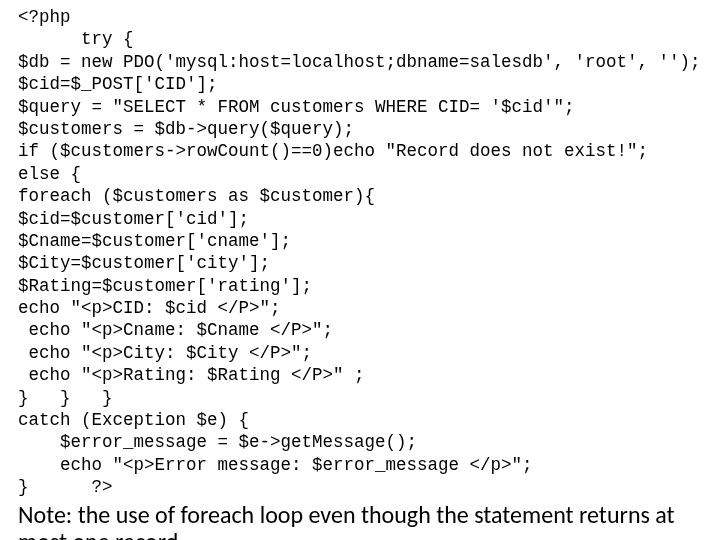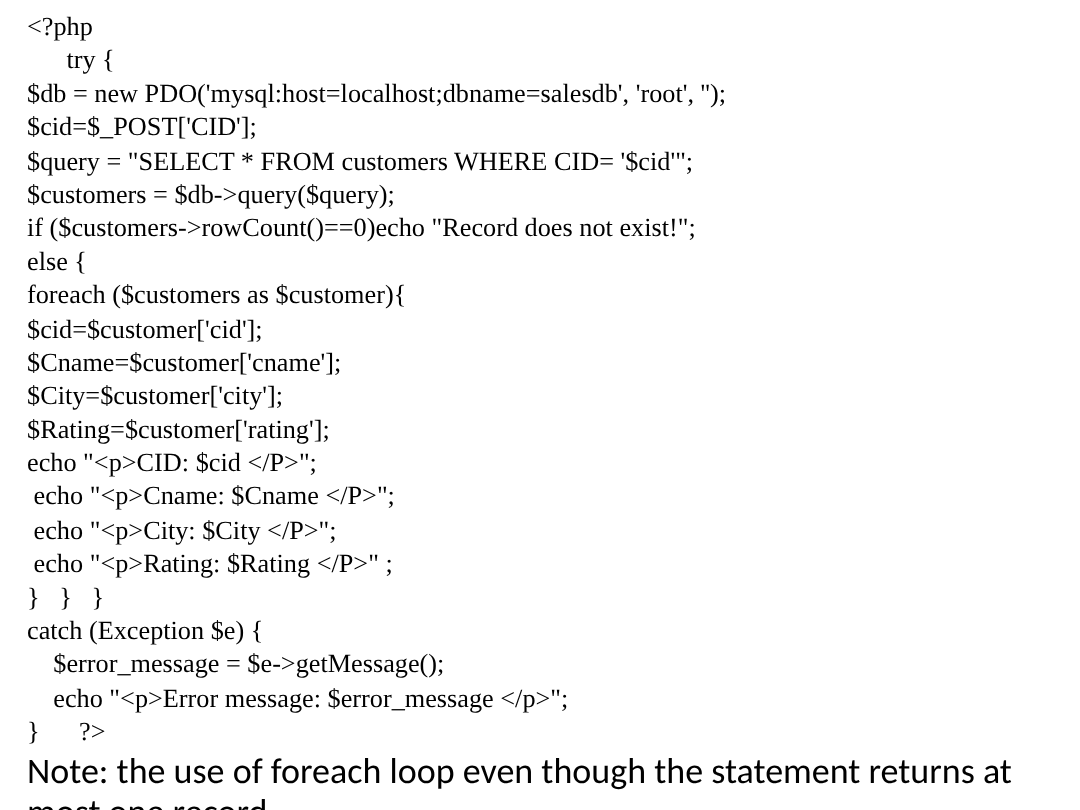--- a/index.html
+++ b/index.html
@@ -16,21 +16,21 @@
     width: 720px;
     height: 540px;
     padding: 6px 18px 0 18px;
     position: relative;
   }
   .code {
     font-size: 17.5px;
     line-height: 1.28;
     color: #000;
     white-space: pre;
-    font-family: Liberation Serif, serif;
+    font-family: Liberation Mono, monospace;
   }
   .note {
     font-size: 24px;
     line-height: 1.15;
     color: #000;
     margin-top: 2px;
     font-family: Calibri, Arial, sans-serif;
   }
 </style>
 </head>

